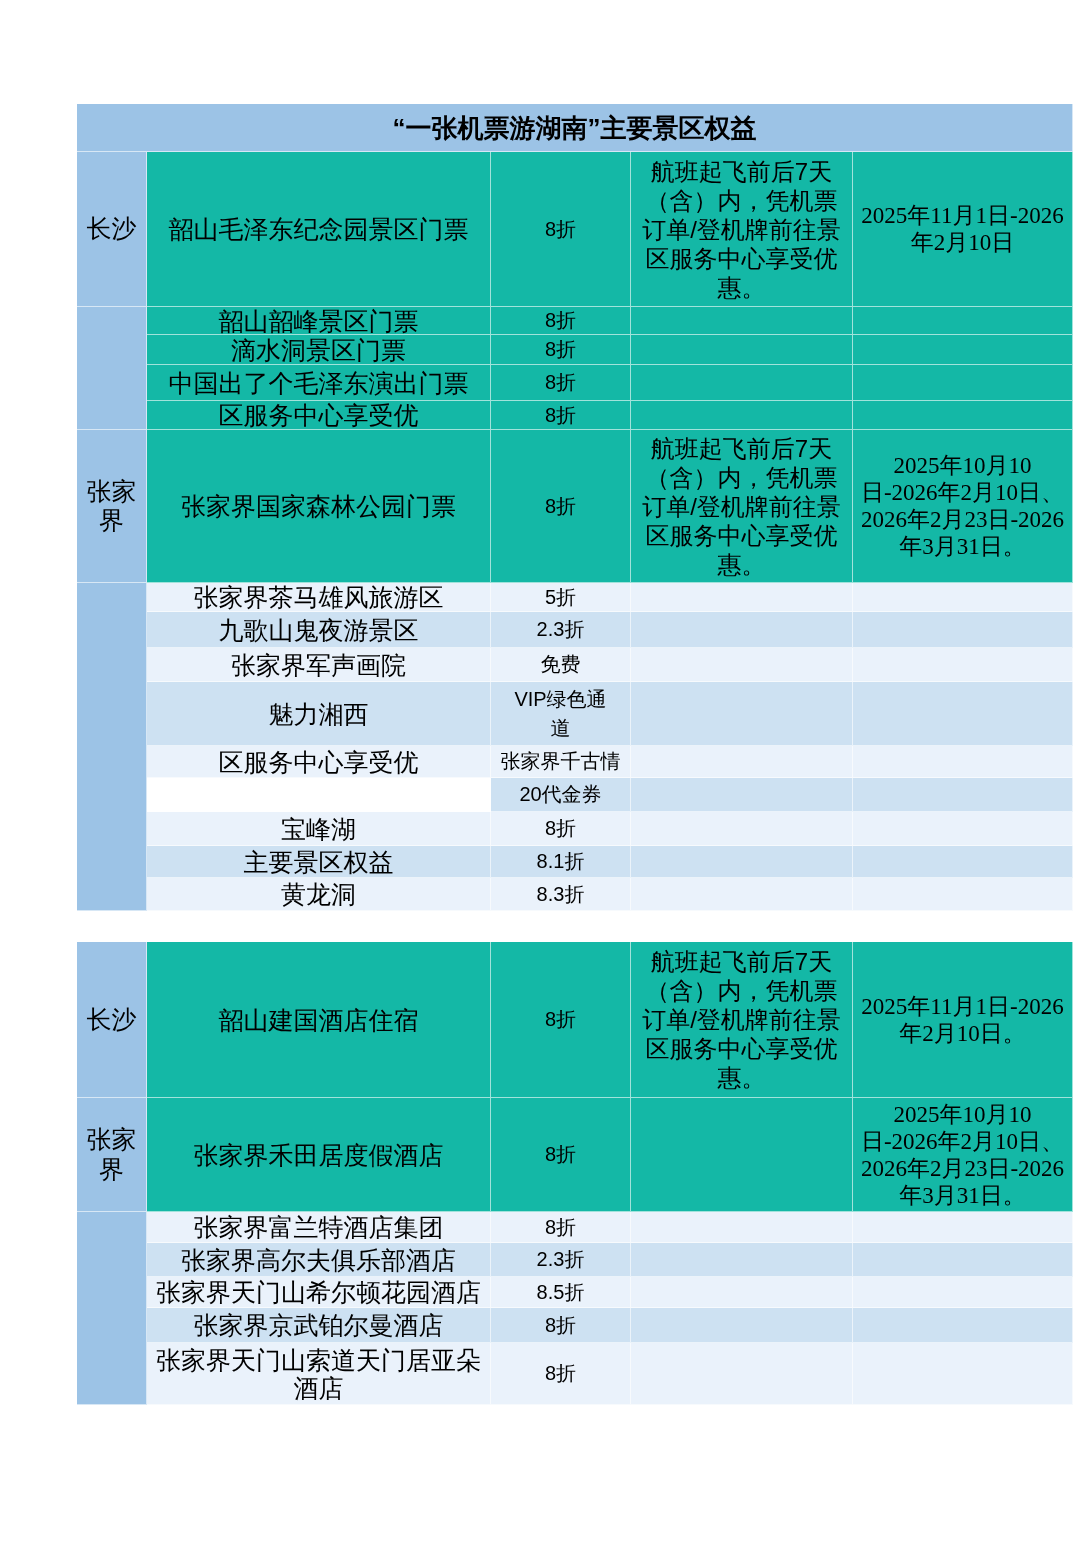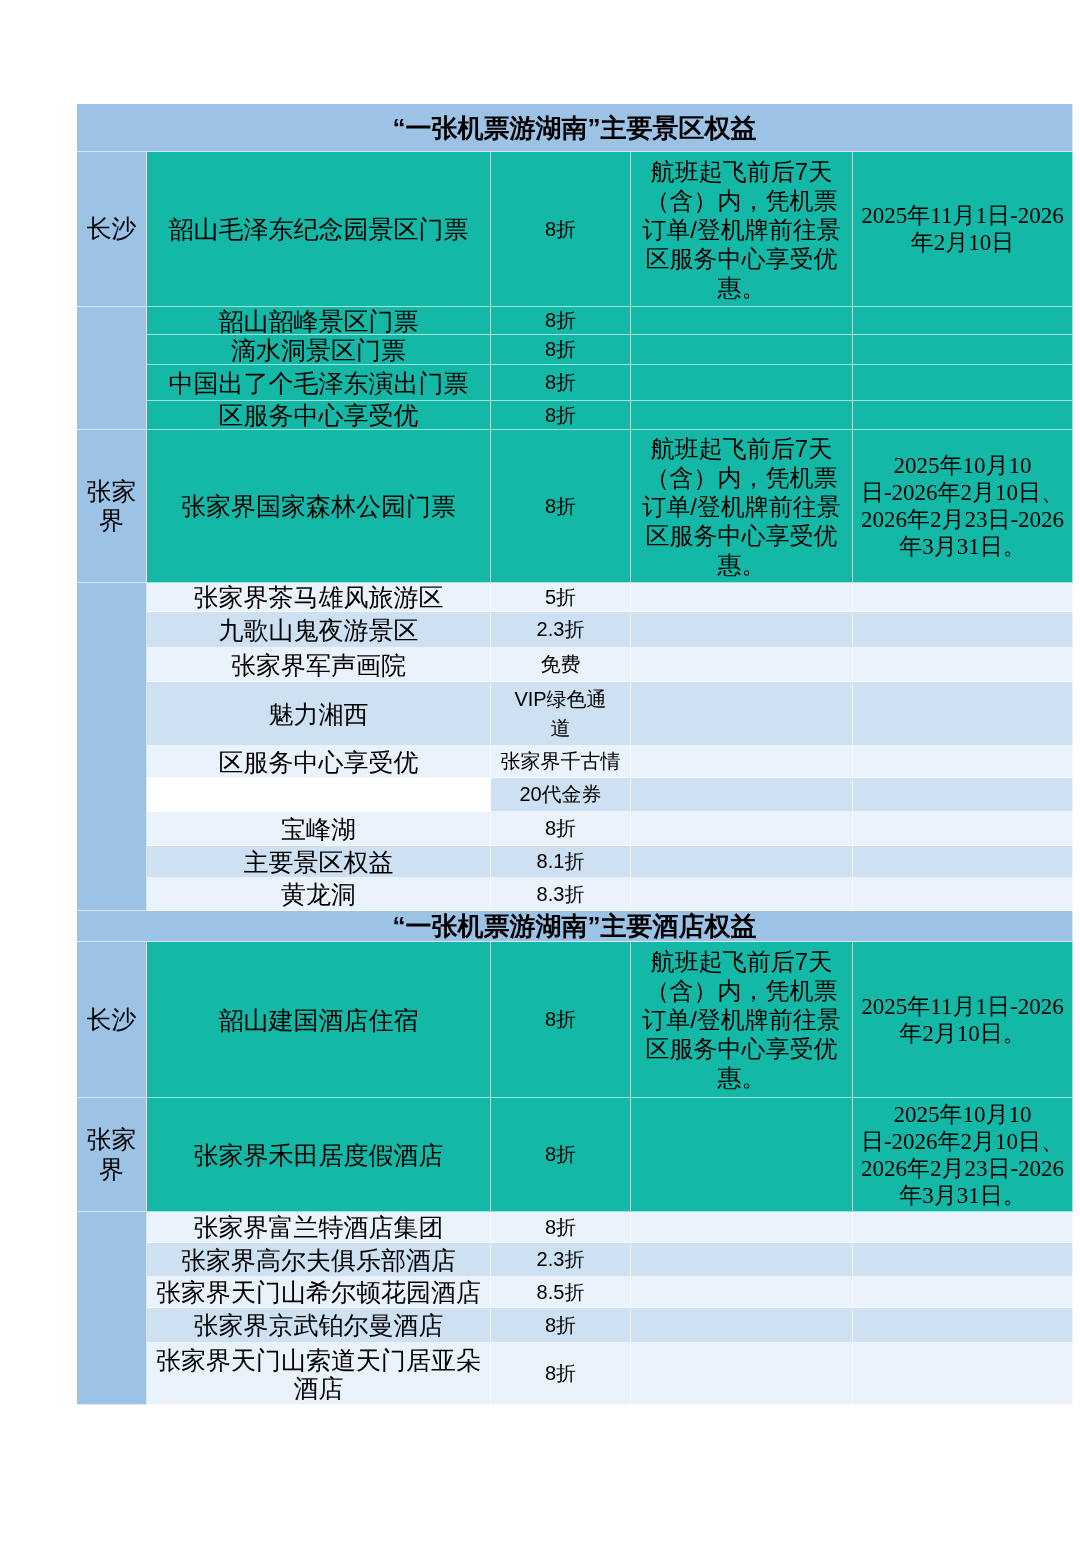--- a/index.html
+++ b/index.html
@@ -128,21 +128,20 @@
   <div class="cell name c2 bgD" style="grid-row:15">主要景区权益</div>
   <div class="cell ben c3 bgD" style="grid-row:15">8.1折</div>
   <div class="cell cond c4 bgD" style="grid-row:15"></div>
   <div class="cell val c5 bgD" style="grid-row:15"></div>
 
   <div class="cell name c2 bgL" style="grid-row:16">黄龙洞</div>
   <div class="cell ben c3 bgL" style="grid-row:16">8.3折</div>
   <div class="cell cond c4 bgL" style="grid-row:16"></div>
   <div class="cell val c5 bgL" style="grid-row:16"></div>
 
-  <div class="cell hdr" style="grid-row:17">“一张机票游湖南”主要酒店权益</div>
 
   <div class="cell city" style="grid-row:18/19">长沙</div>
   <div class="cell city" style="grid-row:19/20">张家界</div>
   <div class="cell city" style="grid-row:20/25"></div>
 
   <div class="cell name c2 bgM" style="grid-row:18">韶山建国酒店住宿</div>
   <div class="cell ben c3 bgM" style="grid-row:18">8折</div>
   <div class="cell cond c4 bgM" style="grid-row:18">航班起飞前后7天
 （含）内，凭机票
 订单/登机牌前往景

